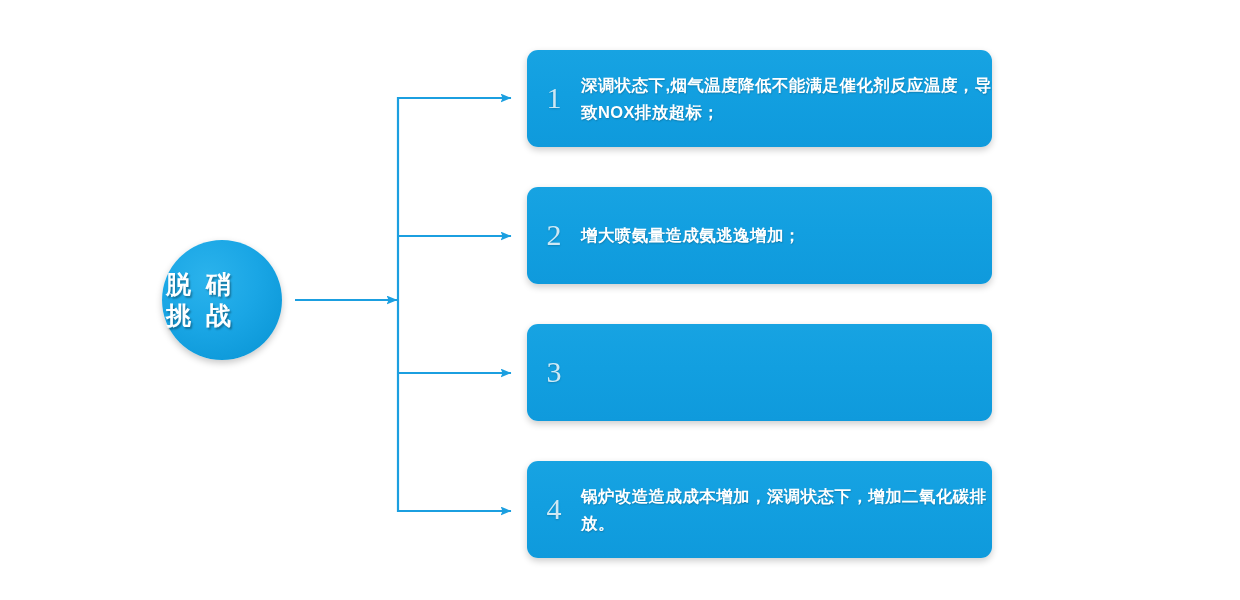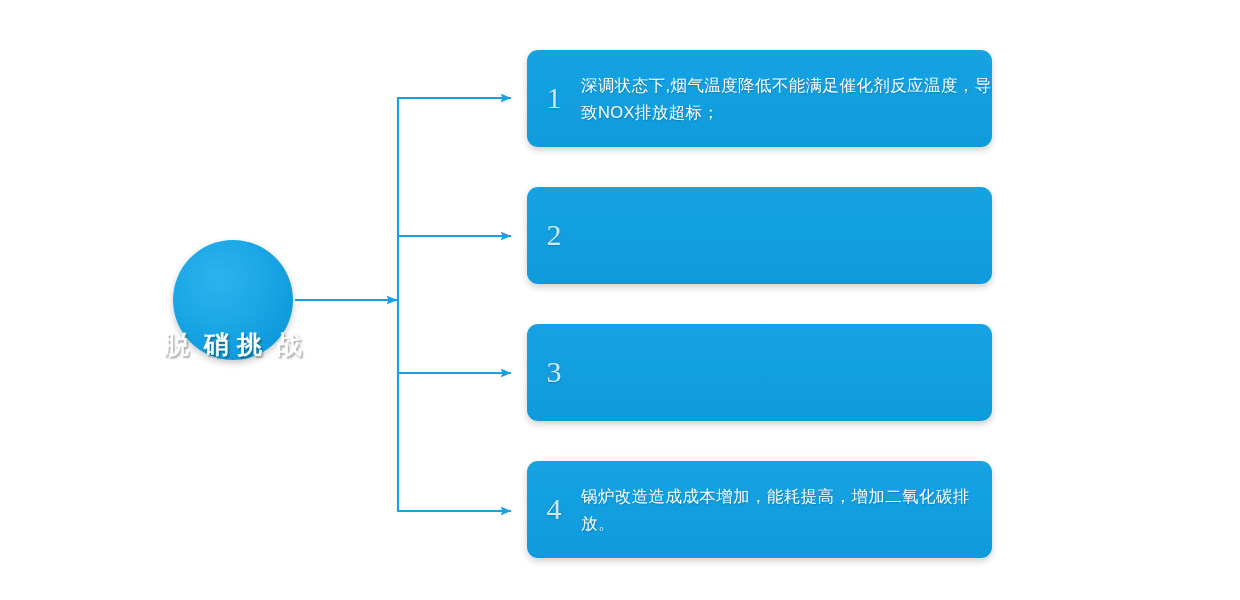--- a/index.html
+++ b/index.html
@@ -11,27 +11,27 @@
   }
   #canvas {
     position:relative;
     width:1240px; height:600px;
     background:#ffffff;
   }
 
   
   .hub {
     position:absolute;
-    left:173px; top:240px;
+    left:162px; top:240px;
     width:120px; height:120px;
     border-radius:50%;
     background:radial-gradient(circle at 38% 32%, #2bb3ec 0%, #1aa6e5 45%, #0e9ada 78%, #0b92d4 100%);
     box-shadow:0 3px 7px rgba(0,0,0,0.22);
-    display:flex; flex-direction:row;
-    align-items:flex-end; justify-content:center;
+    display:flex; flex-direction:column;
+    align-items:flex-start; justify-content:center;
     z-index:4;
   }
   .hub-line {
     color:#ffffff;
     font-size:25px;
     font-weight:bold;
     letter-spacing:4px;
     line-height:1.25;
     text-indent:4px;
     text-shadow:1.5px 2px 2px rgba(0,0,0,0.33);
@@ -67,21 +67,21 @@
     font-weight:400;
     color:rgba(255,255,255,0.80);
     text-shadow:0 1px 2px rgba(0,0,0,0.18);
     line-height:1;
     padding-bottom:2px;
   }
   .item-text {
     flex:1 1 auto;
     color:#ffffff;
     font-size:16.5px;
-    font-weight:normal;
+    font-weight:bold;
     line-height:1.6;
     letter-spacing:0.4px;
     text-shadow:0.5px 1px 1.5px rgba(0,0,0,0.22);
   }
 
   #box1 { top:50px;  height:97px; }
   #box2 { top:187px; height:97px; }
   #box3 { top:324px; height:97px; }
   #box4 { top:461px; height:97px; }
 </style>
@@ -112,24 +112,25 @@
     <span class="hub-line">挑 战</span>
   </div>
 
   <div class="item-box" id="box1">
     <div class="item-num">1</div>
     <div class="item-text">深调状态下,烟气温度降低不能满足催化剂反应温度，导致NOX排放超标；</div>
   </div>
 
   <div class="item-box" id="box2">
     <div class="item-num">2</div>
+    <div class="item-text">增大喷氨量造成氨逃逸增加；</div>
   </div>
 
   <div class="item-box" id="box3">
     <div class="item-num">3</div>
   </div>
 
   <div class="item-box" id="box4">
     <div class="item-num">4</div>
-    <div class="item-text">锅炉改造造成成本增加，能耗提高，增加二氧化碳排放。</div>
+    <div class="item-text">锅炉改造造成成本增加，深调状态下，增加二氧化碳排放。</div>
   </div>
 
 </div>
 
 </body></html>

